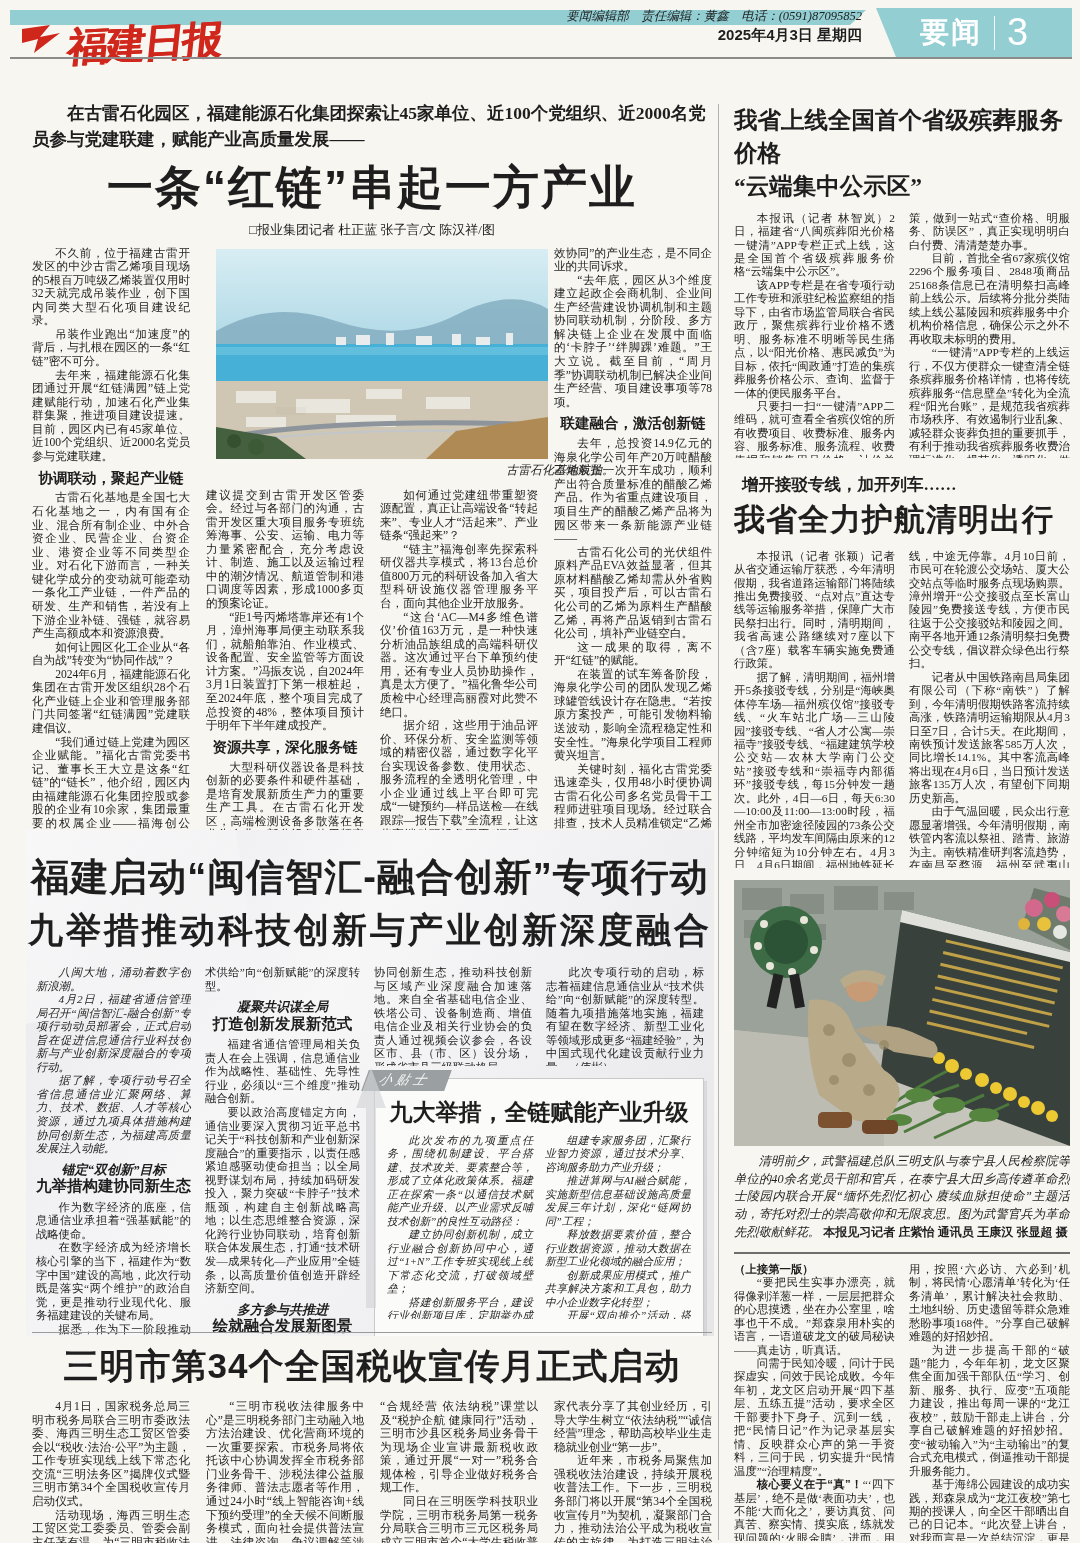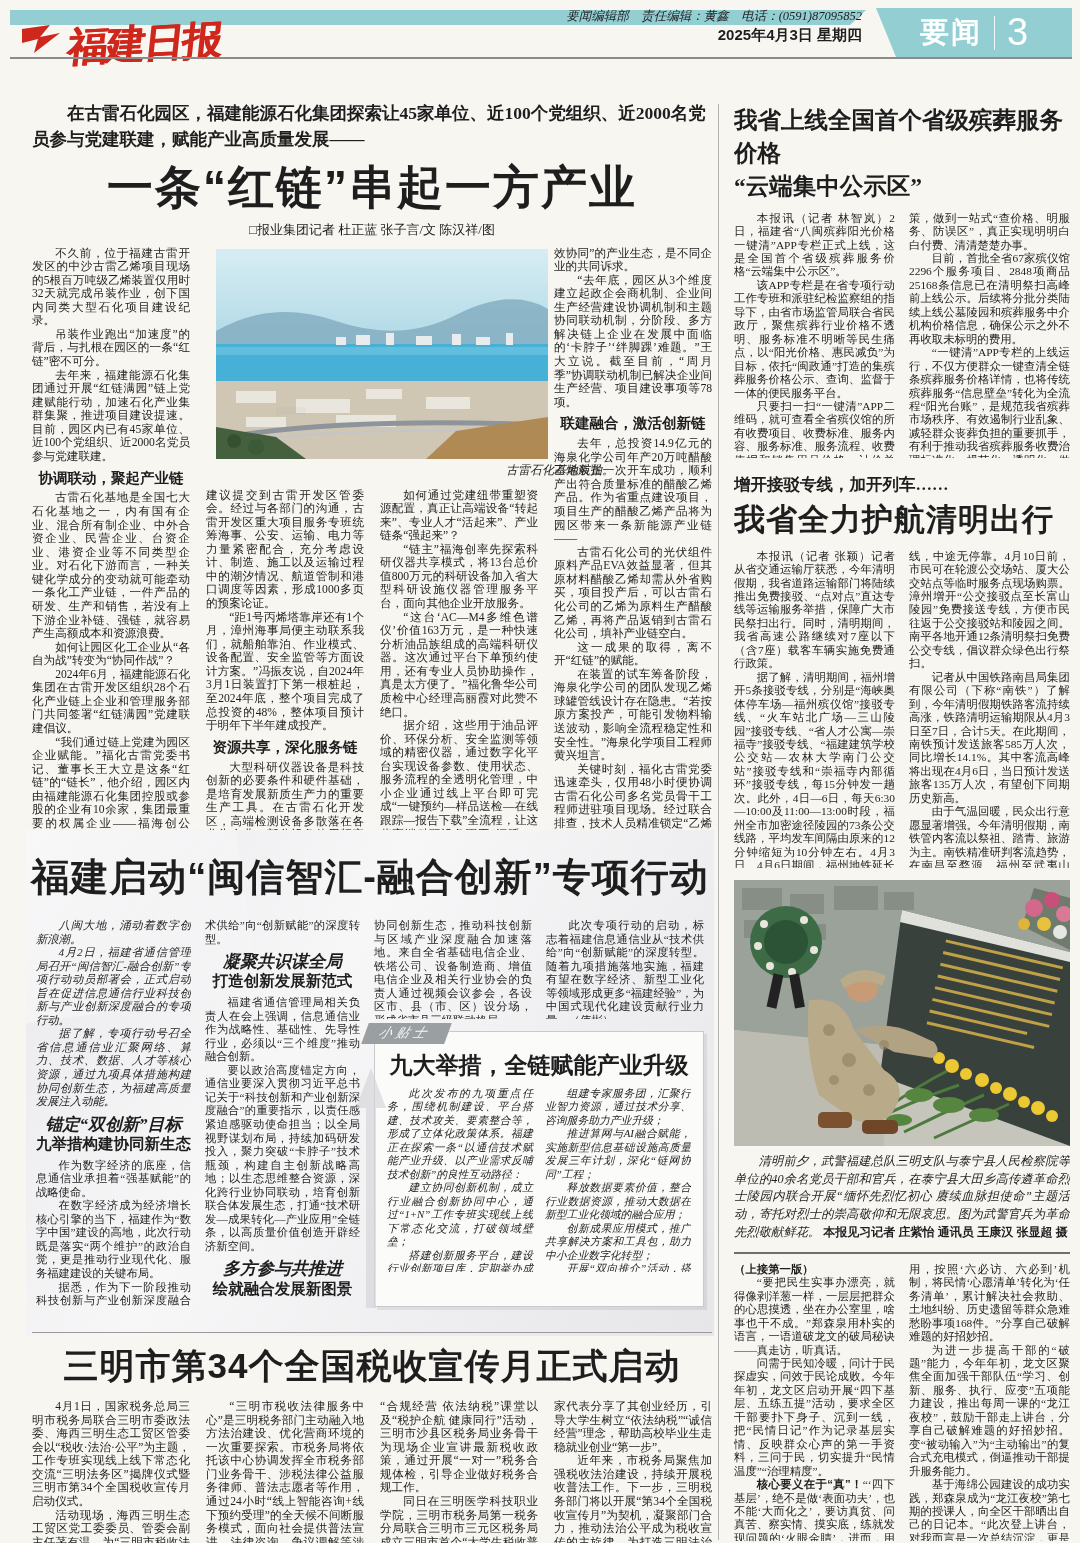--- a/index.html
+++ b/index.html
@@ -24,21 +24,21 @@
   .badge-div{display:inline-block;width:1px;height:34px;background:rgba(255,255,255,.85);margin:0 12px;}
   .badge-page{font-size:38px;font-weight:300;}
   
   .col p,.mcol p,.tcol p,.rc p{margin:0;text-indent:2em;text-align:justify;}
   p.ni{text-indent:0;}
   p.kai{font-style:italic;}
   .col p b,.rc p b,.mcol p b{font-family:"Liberation Sans",sans-serif;font-weight:bold;}
   h4.col-head{text-align:center;margin:6px 0 5px;font-family:"Liberation Sans",sans-serif;
               font-size:14.5px;font-weight:bold;}
   h4.col-head .l1{display:block;font-family:"Liberation Serif",serif;font-style:italic;
-                  font-size:17px;font-weight:600;}
+                  font-size:13px;font-weight:600;}
   h4.col-head .l2{display:block;font-size:15.5px;}
   
   .vdiv{position:absolute;left:718px;top:104px;width:1px;height:1436px;background:#b3b3b3;}
   .main-art{position:absolute;left:32px;top:100px;width:680px;}
   .kicker{font-size:17.5px;font-weight:bold;line-height:1.5;text-indent:2em;margin:0;}
   .main-headline{font-family:"Liberation Sans",sans-serif;font-size:46px;font-weight:900;
                  text-align:center;margin:4px 0 2px;letter-spacing:2px;}
   .byline{text-align:center;font-size:13px;margin:2px 0 8px;}
   .main-cols{position:relative;display:flex;gap:16px;height:585px;overflow:hidden;}
   .main-cols .col{flex:1;font-size:11.6px;line-height:1.17;overflow:hidden;}
@@ -76,21 +76,21 @@
   .tax-h{font-family:"Liberation Sans",sans-serif;font-size:35px;font-weight:900;text-align:center;
          margin:10px 0 10px;letter-spacing:1px;}
   .tax-cols{display:flex;gap:16px;height:146px;overflow:hidden;}
   .tcol{flex:1;font-size:11.6px;line-height:1.17;overflow:hidden;}
   
   .rcol{position:absolute;left:734px;top:104px;width:336px;height:1437px;overflow:hidden;}
   .art1-title{font-size:23.5px;font-weight:900;line-height:1.4;margin:0;}
   .rcols{display:flex;gap:14px;overflow:hidden;margin-top:9px;}
   .rc{flex:1;font-size:11.4px;line-height:1.18;overflow:hidden;}
   .art1-cols{height:246px;}
-  .art2-kicker{font-size:16.5px;font-weight:bold;margin:16px 0 0;}
+  .art2-kicker{font-size:16.5px;font-weight:bold;margin:16px 8px 0;}
   .art2-title{font-family:"Liberation Sans",sans-serif;font-size:31px;font-weight:900;margin:3px 0 0;letter-spacing:1px;}
   .art2-cols{height:318px;}
   .rphoto{margin-top:12px;}
   .rphoto svg{display:block;}
   .rcap{font-style:italic;font-size:12.3px;line-height:1.45;text-align:justify;text-indent:2em;margin:7px 0 0;}
   .rcredit{font-family:"Liberation Sans",sans-serif;font-style:normal;font-weight:bold;font-size:12px;}
   .rrule{height:2px;background:#6e6e6e;margin:10px 0 8px;}
   .cont-cols{height:292px;}
 </style>
 </head>
@@ -196,20 +196,21 @@
           <circle cx="18" cy="192" r="7" fill="#35502f"></circle>
             <circle cx="40" cy="198" r="8" fill="#3c5a36"></circle>
         </svg>
         <div class="photo-cap">古雷石化基地航拍。</div>
       </div>
     </div>
   </div>
 
   <div class="mid">
     <div class="mid-h1">福建启动“闽信智汇-融合创新”专项行动</div>
+    <div class="mid-h2">九举措推动科技创新与产业创新深度融合</div>
     <div class="mid-cols">
       <div class="mcol">
           <p class="kai">八闽大地，涌动着数字创新浪潮。</p>
           <p class="kai">4月2日，福建省通信管理局召开“闽信智汇-融合创新”专项行动动员部署会，正式启动旨在促进信息通信行业科技创新与产业创新深度融合的专项行动。</p>
           <p class="kai">据了解，专项行动号召全省信息通信业汇聚网络、算力、技术、数据、人才等核心资源，通过九项具体措施构建协同创新生态，为福建高质量发展注入动能。</p>
           <h4 class="col-head">
             <span class="l1">锚定“双创新”目标</span>
             <span class="l2">九举措构建协同新生态</span>
           </h4>
           <p>作为数字经济的底座，信息通信业承担着“强基赋能”的战略使命。</p>

